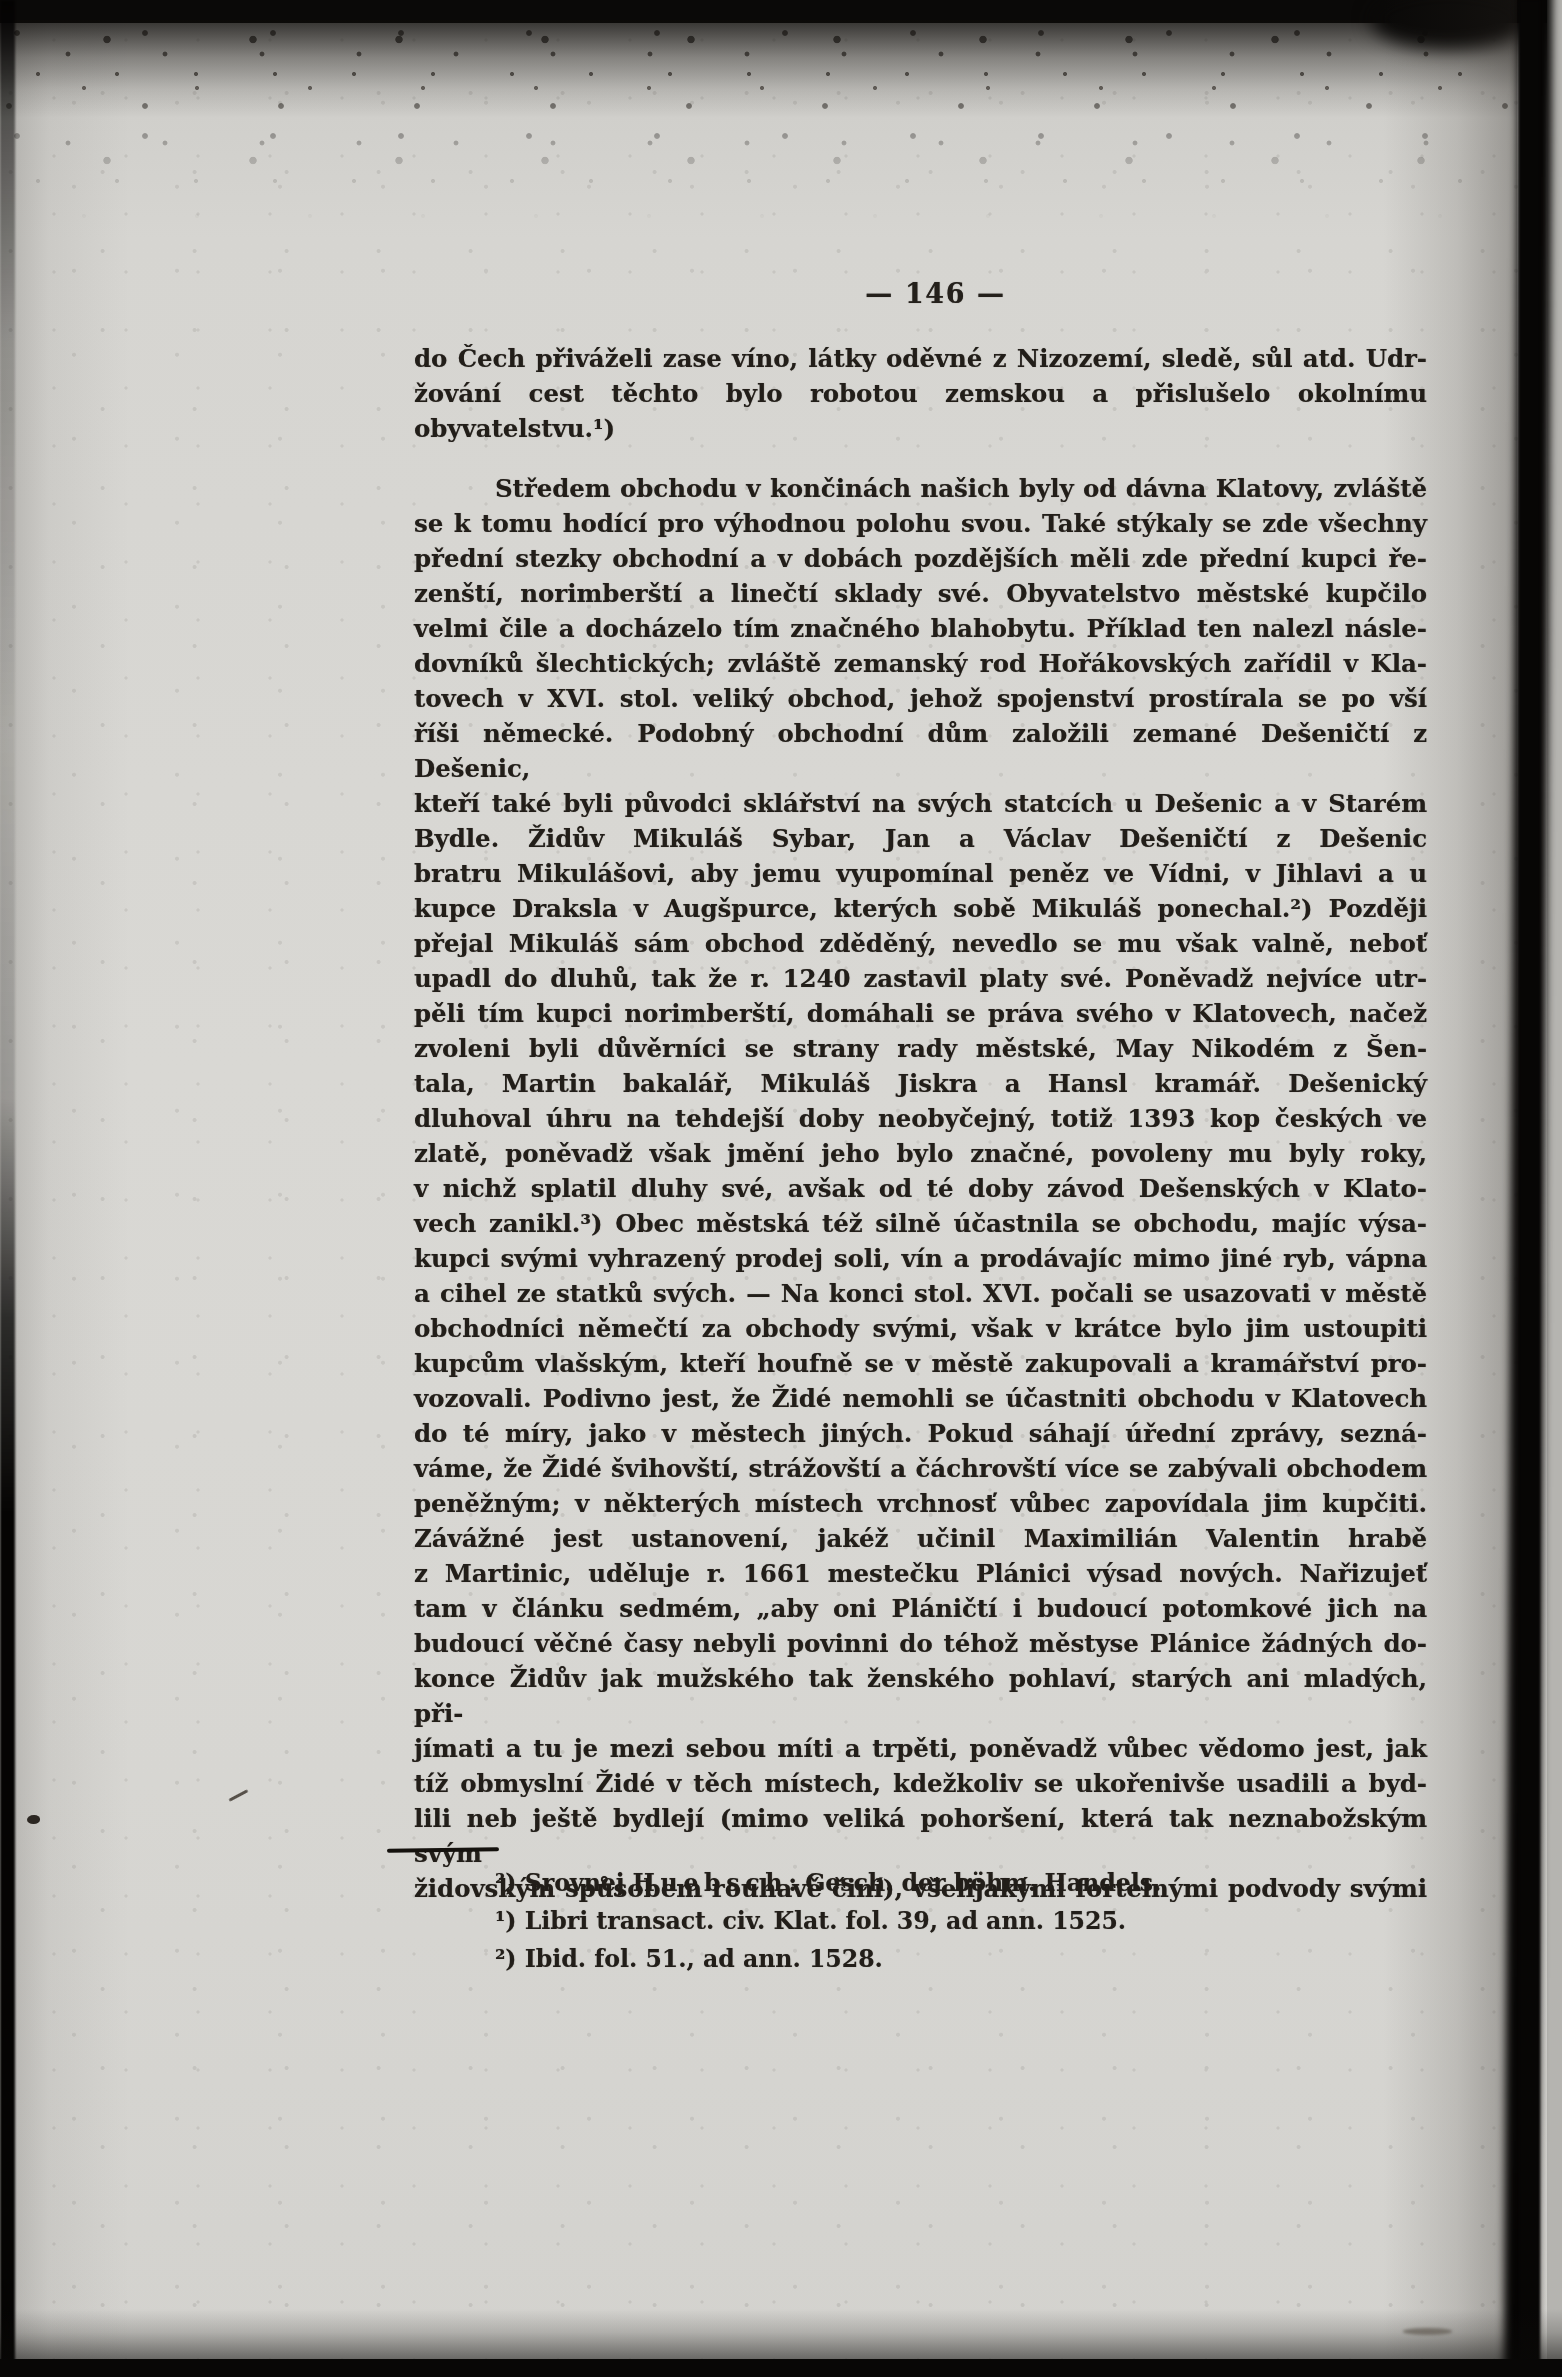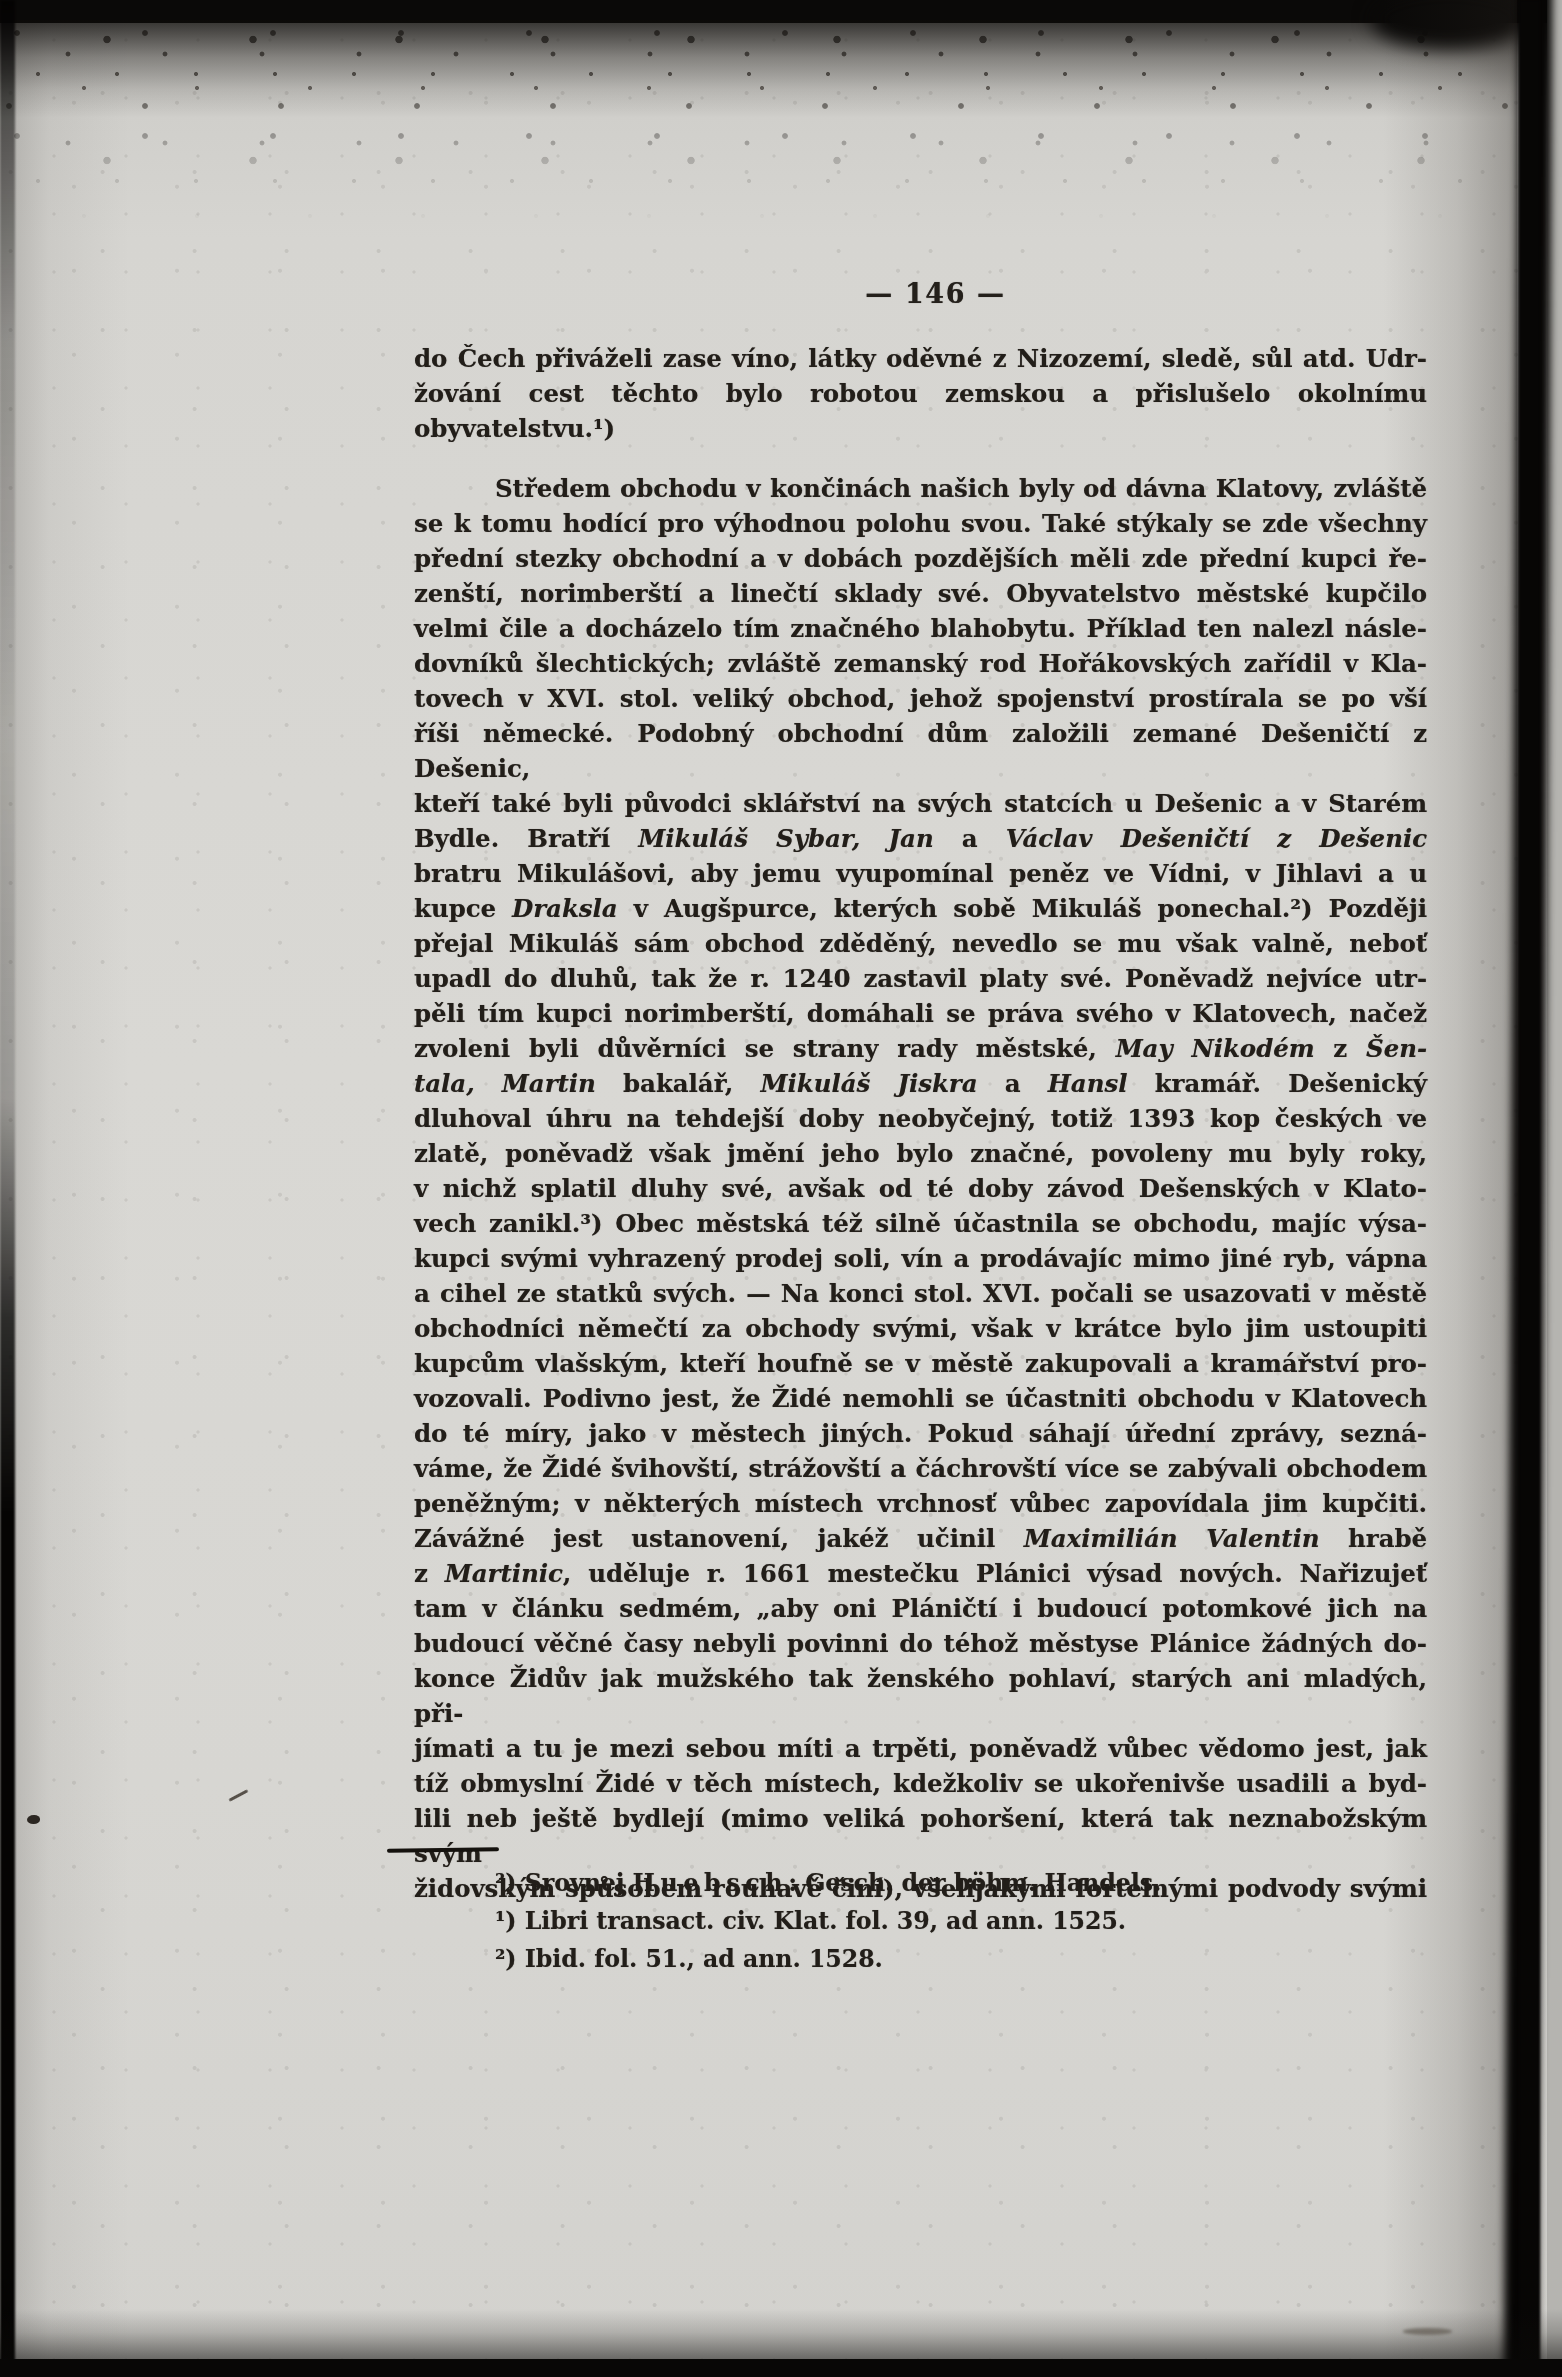--- a/index.html
+++ b/index.html
@@ -94,21 +94,21 @@
   }
   .body-text{
     position:absolute;left:414px;top:341px;width:1013px;
     font-weight:700;font-size:24.4px;line-height:35px;color:#221e19;
     text-align:justify;text-justify:inter-word;
     text-shadow:0.2px 0.2px 0.7px rgba(32,27,22,.55);
   }
   .line{text-align:justify;text-align-last:justify;}
   .line.indent{text-indent:81px;}
   .line.para-start{margin-top:25px;}
-  .it{font-style:italic;}
+  .it{}
   .lsp{letter-spacing:5.7px;}
   .fn-sep{
     position:absolute;left:387px;top:1848px;width:112px;height:4.1px;
     background:#15120e;border-radius:2.4px;transform:rotate(-0.8deg);
   }
   .footnotes{
     position:absolute;left:495px;top:1864px;width:862px;
     font-weight:700;font-size:23.6px;line-height:38px;color:#221e19;
     text-align:left;text-shadow:0.2px 0.2px 0.7px rgba(32,27,22,.5);
   }
@@ -142,21 +142,21 @@
       <div class="line"><span>žování cest těchto bylo robotou zemskou a přislušelo okolnímu obyvatelstvu.¹)</span></div>
       <div class="line indent para-start"><span>Středem obchodu v končinách našich byly od dávna Klatovy, zvláště</span></div>
       <div class="line"><span>se k tomu hodící pro výhodnou polohu svou. Také stýkaly se zde všechny</span></div>
       <div class="line"><span>přední stezky obchodní a v dobách pozdějších měli zde přední kupci ře-</span></div>
       <div class="line"><span>zenští, norimberští a linečtí sklady své. Obyvatelstvo městské kupčilo</span></div>
       <div class="line"><span>velmi čile a docházelo tím značného blahobytu. Příklad ten nalezl násle-</span></div>
       <div class="line"><span>dovníků šlechtických; zvláště zemanský rod Hořákovských zařídil v Kla-</span></div>
       <div class="line"><span>tovech v XVI. stol. veliký obchod, jehož spojenství prostírala se po vší</span></div>
       <div class="line"><span>říši německé. Podobný obchodní dům založili zemané Dešeničtí z Dešenic,</span></div>
       <div class="line"><span>kteří také byli původci sklářství na svých statcích u Dešenic a v Starém</span></div>
-      <div class="line"><span>Bydle. Bratří </span><span class="it">Mikuláš Sybar, Jan</span><span> a </span><span class="it">Václav Dešeničtí z Dešenic</span></div>
+      <div class="line"><span>Bydle. Židův </span><span class="it">Mikuláš Sybar, Jan</span><span> a </span><span class="it">Václav Dešeničtí z Dešenic</span></div>
       <div class="line"><span>bratru Mikulášovi, aby jemu vyupomínal peněz ve Vídni, v Jihlavi a u</span></div>
       <div class="line"><span>kupce </span><span class="it">Draksla</span><span> v Augšpurce, kterých sobě Mikuláš ponechal.²) Později</span></div>
       <div class="line"><span>přejal Mikuláš sám obchod zděděný, nevedlo se mu však valně, neboť</span></div>
       <div class="line"><span>upadl do dluhů, tak že r. 1240 zastavil platy své. Poněvadž nejvíce utr-</span></div>
       <div class="line"><span>pěli tím kupci norimberští, domáhali se práva svého v Klatovech, načež</span></div>
       <div class="line"><span>zvoleni byli důvěrníci se strany rady městské, </span><span class="it">May Nikodém</span><span> z </span><span class="it">Šen-</span></div>
       <div class="line"><span class="it">tala, Martin</span><span> bakalář, </span><span class="it">Mikuláš Jiskra</span><span> a </span><span class="it">Hansl</span><span> kramář. Dešenický</span></div>
       <div class="line"><span>dluhoval úhru na tehdejší doby neobyčejný, totiž 1393 kop českých ve</span></div>
       <div class="line"><span>zlatě, poněvadž však jmění jeho bylo značné, povoleny mu byly roky,</span></div>
       <div class="line"><span>v nichž splatil dluhy své, avšak od té doby závod Dešenských v Klato-</span></div>

